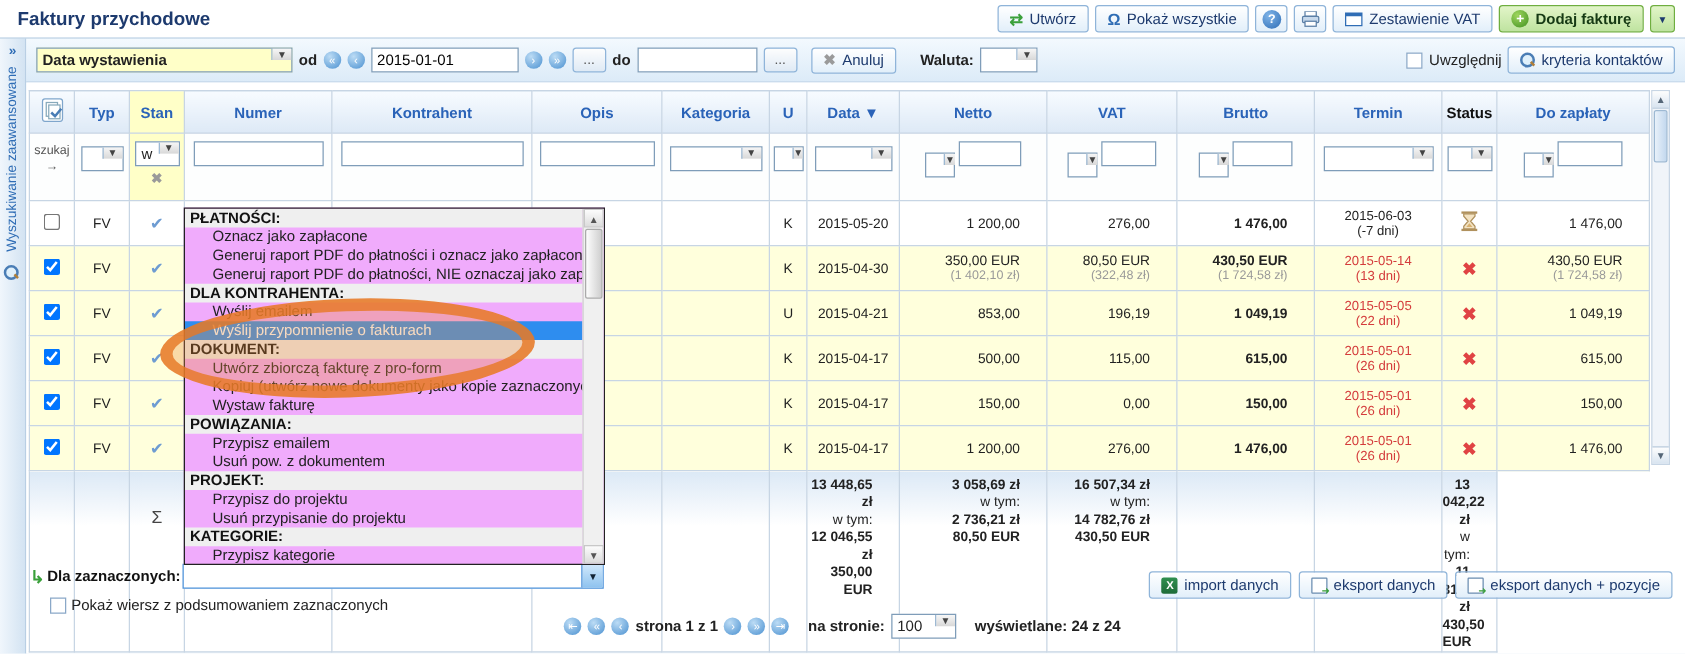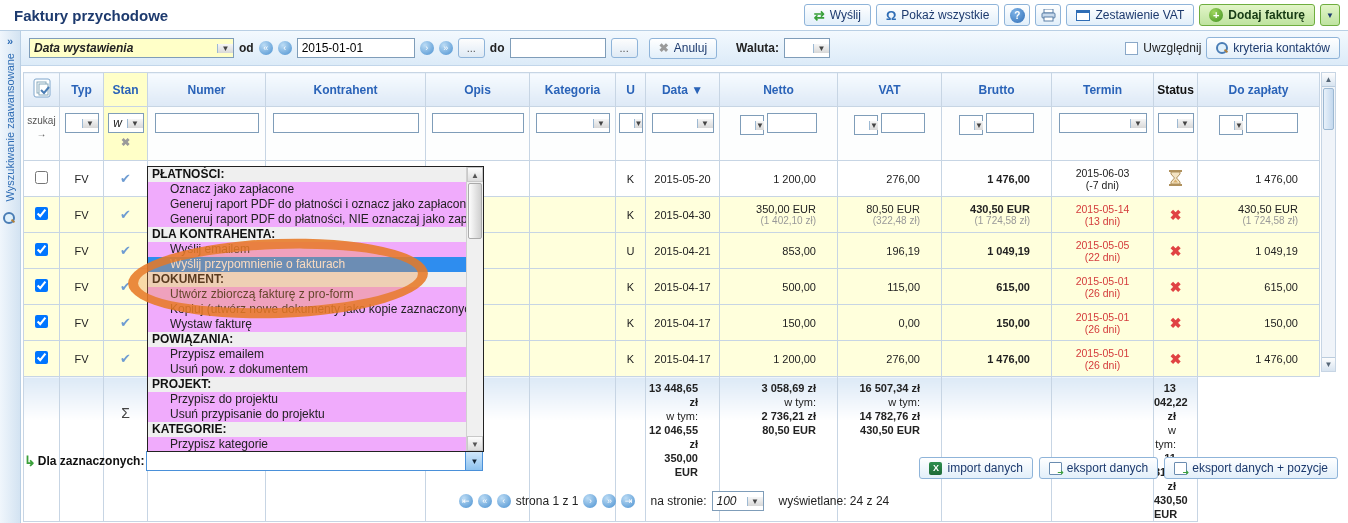--- a/index.html
+++ b/index.html
@@ -28,21 +28,21 @@
 
   
   .sidebar { position:absolute; left:0; top:31px; width:21px; bottom:0; background:linear-gradient(90deg,#f0f6fc,#d3e3f2); border-right:1px solid #b9cfe4; }
   .sidebar .chev { color:#2f6db5; font-weight:bold; font-size:11px; display:block; text-align:center; margin-top:4px; cursor:pointer; }
   .sidebar .vlabel { writing-mode:vertical-rl; transform:rotate(180deg); color:#2f6db5; font-size:11px; margin:6px 0 0 4px; white-space:nowrap; }
   .sidebar .mag { display:block; margin:8px 3px; }
 
   
   .filterbar { position:absolute; left:21px; top:31px; right:0; height:35px; display:flex; align-items:center; gap:5px;
                padding:0 8px; background:linear-gradient(#f3f9fe,#dcebf8); border-bottom:1px solid #c2d6ea; }
-  .dd { display:inline-flex; height:20px; border:1px solid #7f9db9; background:#fff; align-items:center;font-style:italic; }
+  .dd { display:inline-flex; height:20px; border:1px solid #7f9db9; background:#fff; align-items:flex-start; }
   .dd .dd-val { padding:2px 4px; font-size:12px; min-width:14px; }
   .dd .dd-btn { width:16px; background:linear-gradient(#f6f6f6,#d8d8d8); border-left:1px solid #9db9d3; color:#444; font-size:8px; display:flex; align-items:center; justify-content:center; cursor:pointer; }
   .dd.yellow { background:#ffffc8; }
   .dd.yellow .dd-val { font-weight:bold; }
   .tbx { height:20px; border:1px solid #7f9db9; background:#fff; padding:2px 4px; font-size:12px; font-family:"Liberation Sans",sans-serif; }
   .roundbtn { display:inline-block; width:14px; height:14px; border-radius:50%; background:radial-gradient(circle at 35% 30%,#bcdcf5,#4a90d0); color:#fff; font-size:9px; line-height:14px; text-align:center; cursor:pointer; }
   .dots-btn { height:20px; padding:0 8px; border:1px solid #8fb4d9; border-radius:3px; background:linear-gradient(#fdfdfd,#dfeaf5); color:#555; cursor:pointer; font-size:11px; }
   .lbl { color:#222; }
   .lbl.b { font-weight:bold; }
   .spacer { flex:1; }
@@ -99,40 +99,40 @@
 
   
   .dz-row { position:absolute; left:24px; top:451px; display:flex; align-items:center; z-index:5; }
   .dz-arrow { color:#3aa03a; font-weight:bold; font-size:14px; margin-right:2px; }
   .dz-label { font-weight:bold; color:#111; font-size:12px; }
   .dz-select { display:inline-flex; width:337px; height:20px; border:1px solid #4a90d9; background:#fff; margin-left:2px; }
   .dz-select .dd-val { flex:1; }
   .dz-select .dd-btn { width:17px; background:linear-gradient(#cfe7fb,#8fc3ef); border-left:1px solid #4a90d9; color:#123; font-size:8px; display:flex; align-items:center; justify-content:center; cursor:pointer; }
   .sumcheck-row { position:absolute; left:40px; top:477px; display:flex; align-items:center; gap:4px; font-size:12px; }
   .pager { position:absolute; left:0; right:0; top:491px; display:flex; justify-content:center; align-items:center; gap:5px; font-size:12px; }
-  .pager .b { font-weight:normal; }
+  .pager .b { font-weight:bold; }
   .export-btns { position:absolute; right:10px; top:457px; display:flex; gap:6px; }
   .ic-xls { display:inline-block; width:13px; height:13px; background:linear-gradient(#2f8f4f,#1e6b38); color:#fff; font-size:9px; font-weight:bold; text-align:center; line-height:13px; border-radius:2px; }
   .ic-exp { display:inline-block; width:13px; height:13px; background:#fff; border:1px solid #6a8cb0; position:relative; border-radius:1px; }
   .ic-exp:after { content:"➜"; position:absolute; right:-3px; bottom:-3px; font-size:8px; color:#3aa03a; }
   .ic-mag { display:inline-block; width:12px; height:12px; position:relative; }
   .ic-mag:before { content:""; position:absolute; left:0; top:0; width:8px; height:8px; border:2px solid #4a7db5; border-radius:50%; background:#dff0fb; }
   .ic-mag:after { content:""; position:absolute; left:8px; top:8px; width:4px; height:2px; background:#b07f3a; transform:rotate(45deg); }
 </style>
 </head>
 <body>
 
 <div class="page">
 
   <div class="titlebar">
     <div class="page-title">Faktury przychodowe</div>
     <div class="title-actions">
       <button class="btn">
           <span class="ic-refresh">⇄</span>
-          <span>Wyślij</span>
+          <span>Utwórz</span>
         </button>
       <button class="btn">
           <span class="ic-omega">Ω</span>
           <span>Pokaż wszystkie</span>
         </button>
       <button class="btn icon-only">
           <span class="ic-help">?</span>
         </button>
       <button class="btn icon-only">
           <svg width="15" height="13" viewBox="0 0 15 13">
@@ -503,20 +503,24 @@
   </div>
 
   <div class="dz-row">
     <span class="dz-arrow">↳</span>
     <span class="dz-label">Dla zaznaczonych:</span>
     <span class="dz-select">
         <span class="dd-val"></span>
         <span class="dd-btn">▼</span>
       </span>
   </div>
+  <div class="sumcheck-row">
+    <span class="cb"></span>
+    <span>Pokaż wiersz z podsumowaniem zaznaczonych</span>
+  </div>
   <div class="pager">
     <span class="roundbtn">⇤</span>
     <span class="roundbtn">«</span>
     <span class="roundbtn">‹</span>
     <span class="b">strona 1 z 1</span>
     <span class="roundbtn">›</span>
     <span class="roundbtn">»</span>
     <span class="roundbtn">⇥</span>
     <span class="b" style="margin-left:10px">na stronie:</span>
     <span class="dd" style="width:52px">

